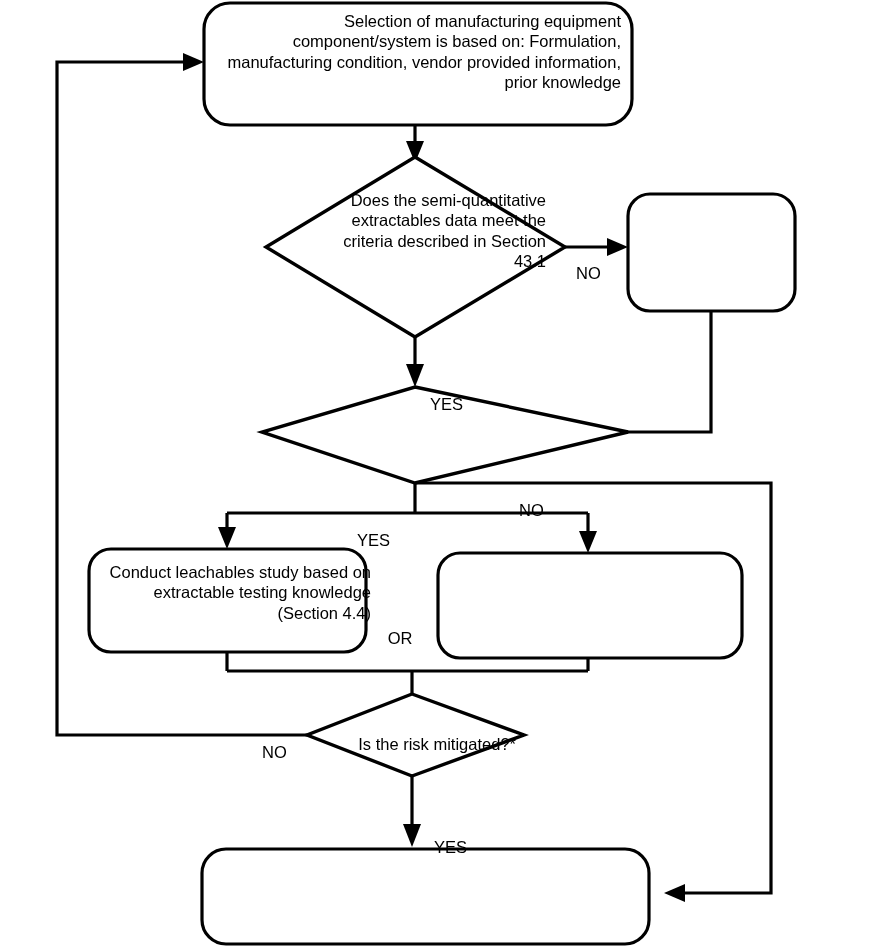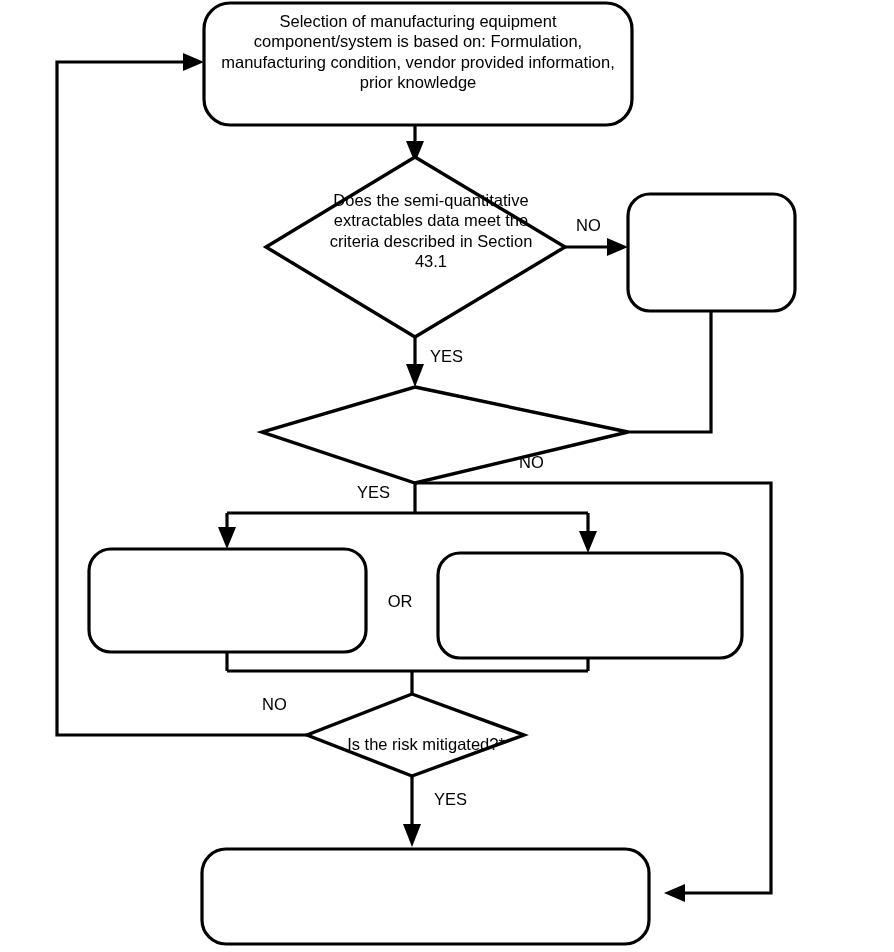--- a/index.html
+++ b/index.html
@@ -52,29 +52,32 @@
     position: absolute;
     color: #000000;
     font-family: "Liberation Sans", sans-serif;
     line-height: 1.24;
     text-align: center;
     white-space: pre-line;
     pointer-events: none;
   }
   .node-text {
     font-size: 16.5px;
+    text-align: right;
   }
   .edge-label {
     font-size: 16.5px;
     text-align: left;
     white-space: nowrap;
+    margin-top: 48px;
   }
   .or-label {
     font-size: 16.5px;
     white-space: nowrap;
+    margin-top: 37px;
   }
 </style>
 </head>
 <body>
 
 <div id="flowchart-root">
 
   <svg class="chart-svg" viewBox="0 0 894 952">
 
     <g>
@@ -139,20 +142,21 @@
     <rect class="shape-stroke" x="202" y="849" width="447" height="95" rx="24" ry="24"></rect>
 
   </svg>
 
   <div class="txt node-text" style="left:215px; top:11px; width:406px;">Selection of manufacturing equipment component/system is based on: Formulation, manufacturing condition, vendor provided information, prior knowledge</div>
 
   <div class="txt node-text" style="left:316px; top:190px; width:230px;">Does the semi-quantitative extractables data meet the criteria described in Section 43.1</div>
 
 
 
+  <div class="txt node-text" style="left:93px; top:562px; width:278px;">Conduct leachables study based on extractable testing knowledge (Section 4.4)</div>
 
 
   <div class="txt node-text" style="left:336px; top:726px; width:180px;margin-top:8px;">Is the risk mitigated?*</div>
 
   <div class="txt node-text" style="left:208px; top:857px; width:435px;">
     <br>
     <br>
     
   </div>
 

